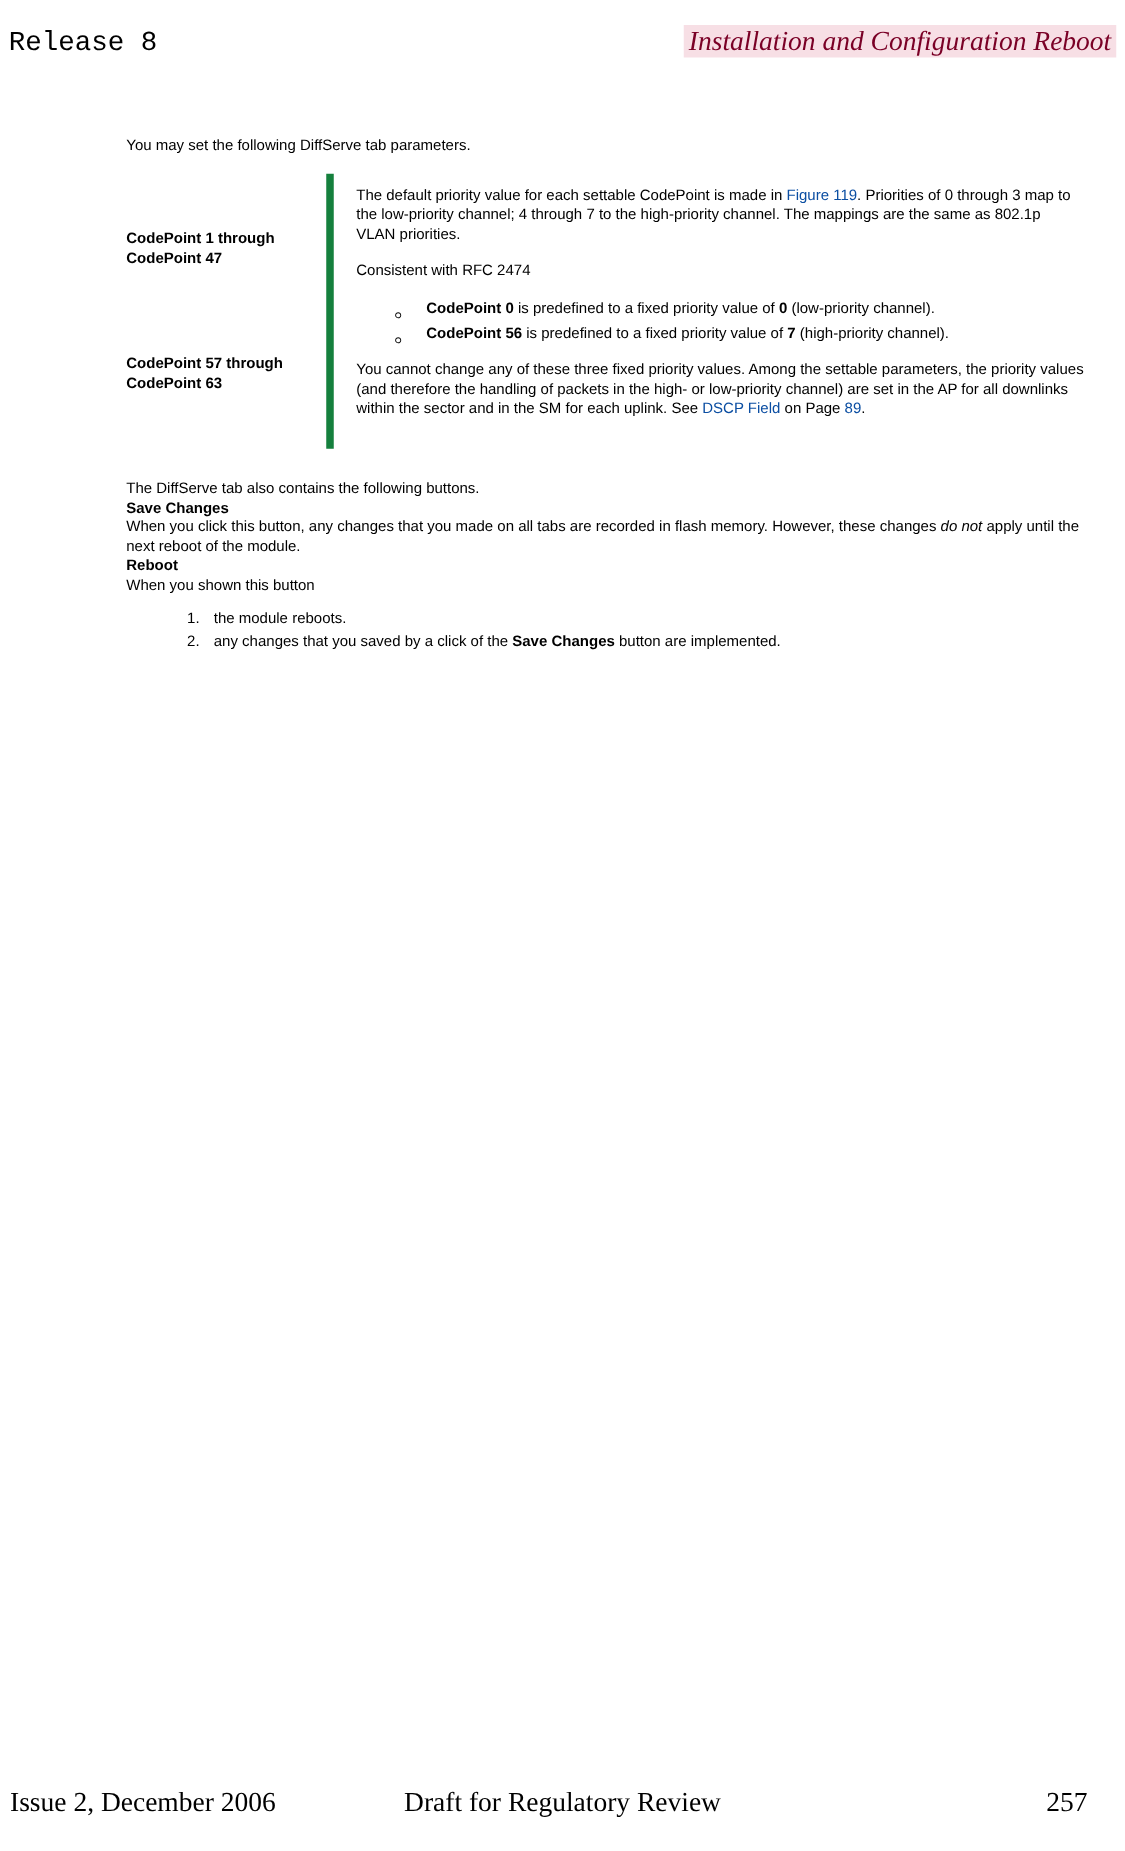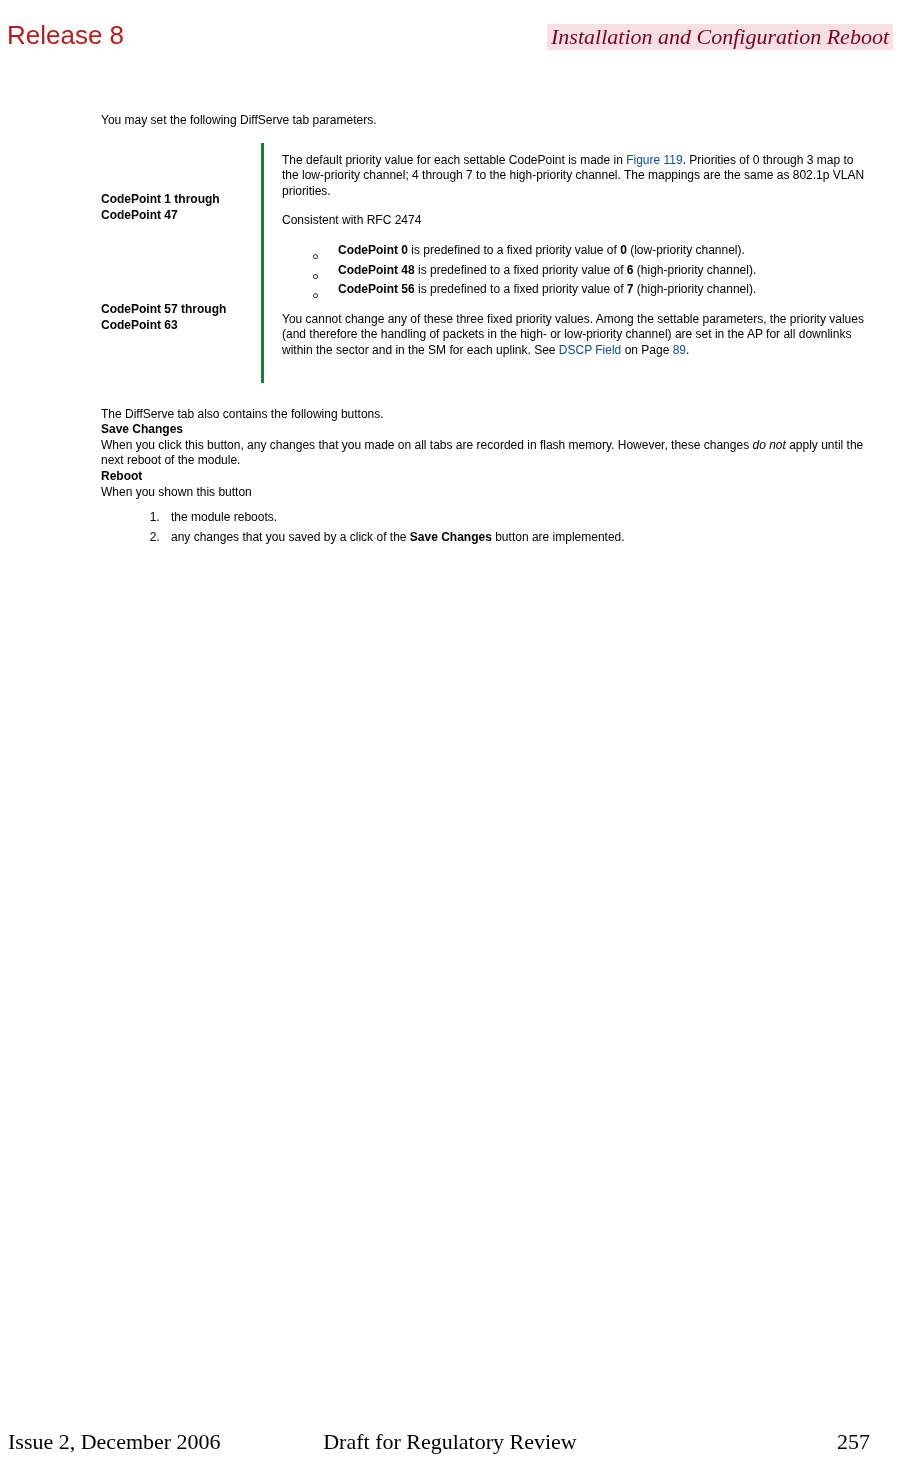--- a/index.html
+++ b/index.html
@@ -13,23 +13,23 @@
     position: relative;
     box-sizing: border-box;
   }
   .page-header {
     display: flex;
     justify-content: space-between;
     align-items: baseline;
     padding: 20px 7px 2px 7px;
   }
   .header-left {
-    font-family: Liberation Sans, sans-serif;
-    font-size: 26px;
-    color: #b91c1c;
+    font-family: Liberation Mono, monospace;
+    font-size: 22px;
+    color: #000000;
   }
   .header-right {
     font-family: "Palatino Linotype", Palatino, serif;
     font-style: italic;
     font-size: 22px;
     color: #7a0026;
     background: #f7dfe5;
     padding: 0 4px;
   }
   .content {
@@ -40,21 +40,21 @@
     color: #000;
   }
   .content p { margin: 0; }
   .intro-margin { margin-bottom: 22px; }
   .two-col-table {
     display: flex;
     margin: 14px 0 24px 0;
   }
   .col-left {
     width: 152px;
-    border-right: 3px solid #15803d;
+    border-right: 6px solid #15803d;
     padding: 10px 8px 10px 0;
     font-weight: bold;
     font-family: Arial, Helvetica, sans-serif;
     display: flex;
     flex-direction: column;
     justify-content: space-around;
   }
   .col-left-item {
     font-weight: bold;
   }
@@ -134,21 +134,20 @@
       <div class="col-left-item">CodePoint 1 through CodePoint 47</div>
       <div class="col-left-item">CodePoint 57 through CodePoint 63</div>
     </div>
     <div class="col-right">
       <p>
         <span>The default priority value for each settable CodePoint is made in </span><span class="link">Figure 119</span><span>. Priorities of 0 through 3 map to the low-priority channel; 4 through 7 to the high-priority channel. The mappings are the same as 802.1p VLAN priorities.</span>
       </p>
       <p>Consistent with RFC 2474</p>
       <ul class="circles">
         <li><b>CodePoint 0</b><span> is predefined to a fixed priority value of </span><b>0</b><span> (low-priority channel).</span></li>
-        <li><b>CodePoint 48</b><span> is predefined to a fixed priority value of </span><b>6</b><span> (high-priority channel).</span></li>
         <li><b>CodePoint 56</b><span> is predefined to a fixed priority value of </span><b>7</b><span> (high-priority channel).</span></li>
       </ul>
       <p>
         <span>You cannot change any of these three fixed priority values. Among the settable parameters, the priority values (and therefore the handling of packets in the high- or low-priority channel) are set in the AP for all downlinks within the sector and in the SM for each uplink. See </span><span class="link">DSCP Field</span><span> on Page </span><span class="link">89</span><span>.</span>
       </p>
     </div>
   </div>
 
   <p>The DiffServe tab also contains the following buttons.</p>
 

